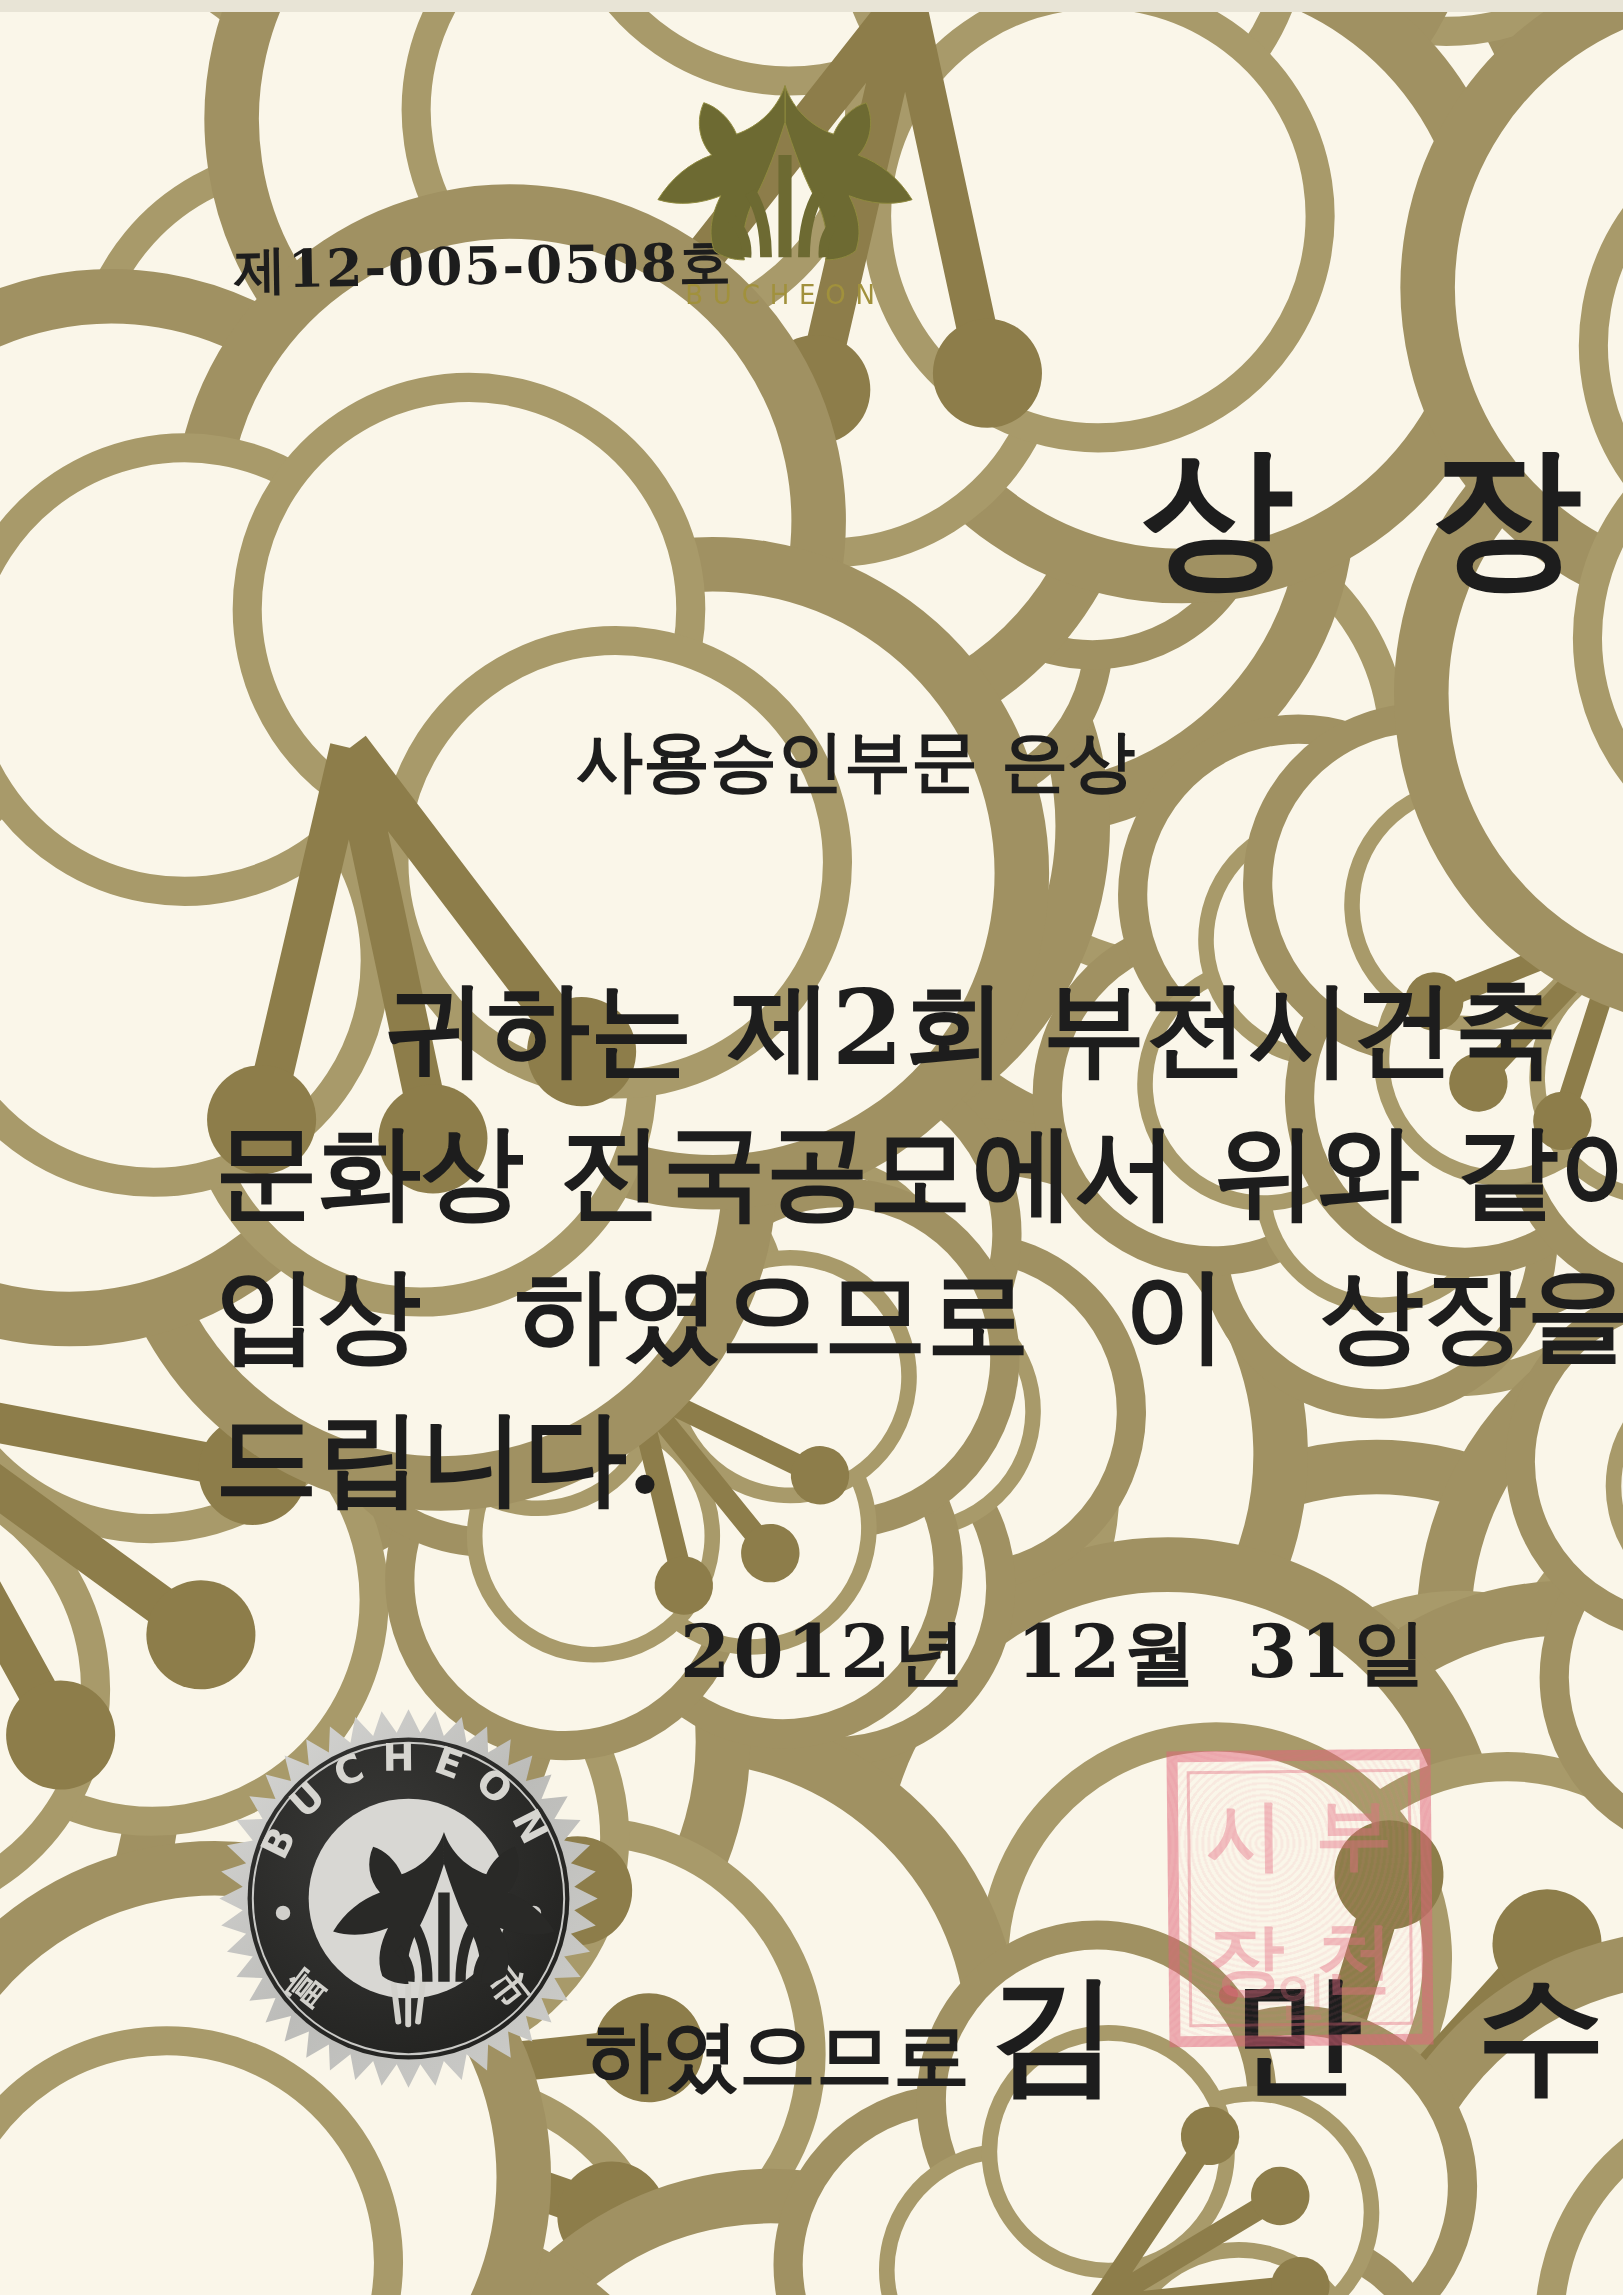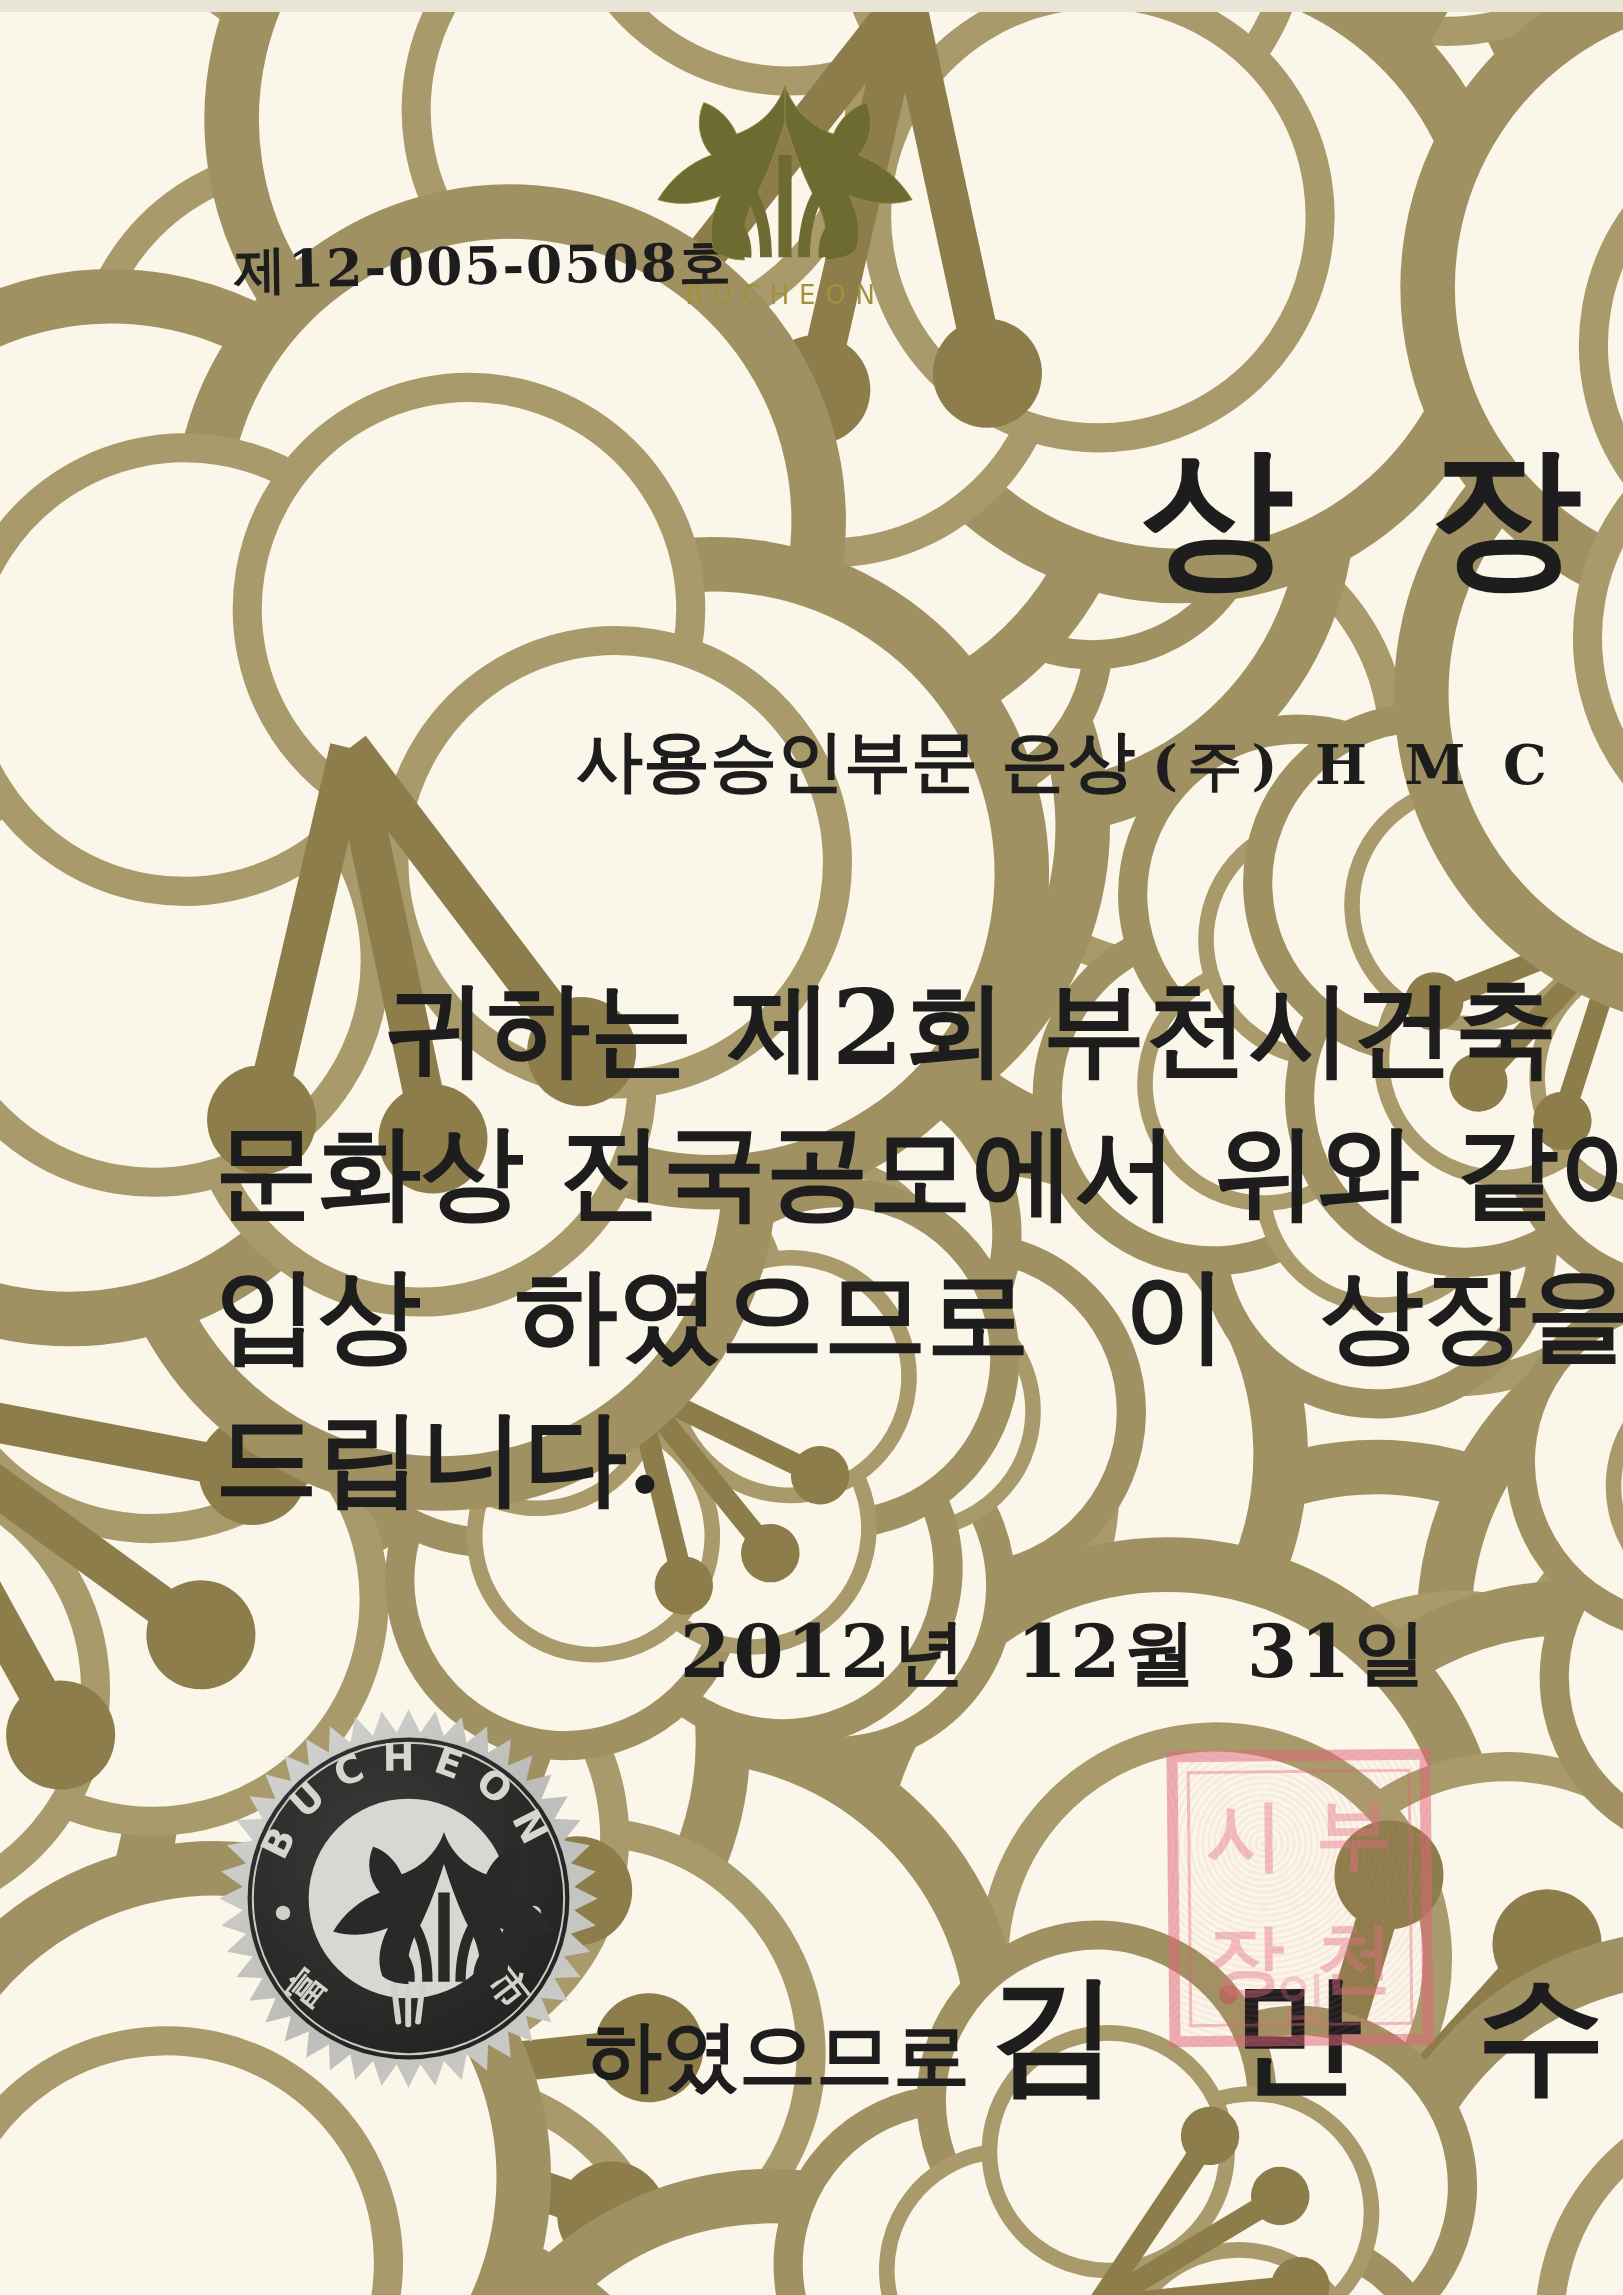--- a/index.html
+++ b/index.html
@@ -266,21 +266,20 @@
       <g color="#6d6a32" stroke="#8f8a3e" stroke-width="1.5">
         <use href="#crown"></use>
       </g>
     </svg>
     <div id="logo-caption">BUCHEON</div>
   </div>
 
   <div class="abs" id="title">상 장</div>
 
   <div class="abs" id="award-category">사용승인부문 은상</div>
-  <div class="abs" id="recipient">(주) H M C</div>
 
   <div class="abs" id="body">
     <div class="line-1">귀하는 제2회 부천시건축</div>
     <div class="line-2">문화상 전국공모에서 위와 같이</div>
     <div class="line-3">입상 하였으므로 이 상장을</div>
     <div class="line-4">드립니다.</div>
   </div>
 
   <div class="abs" id="issue-date">2012년 12월 31일</div>
 

